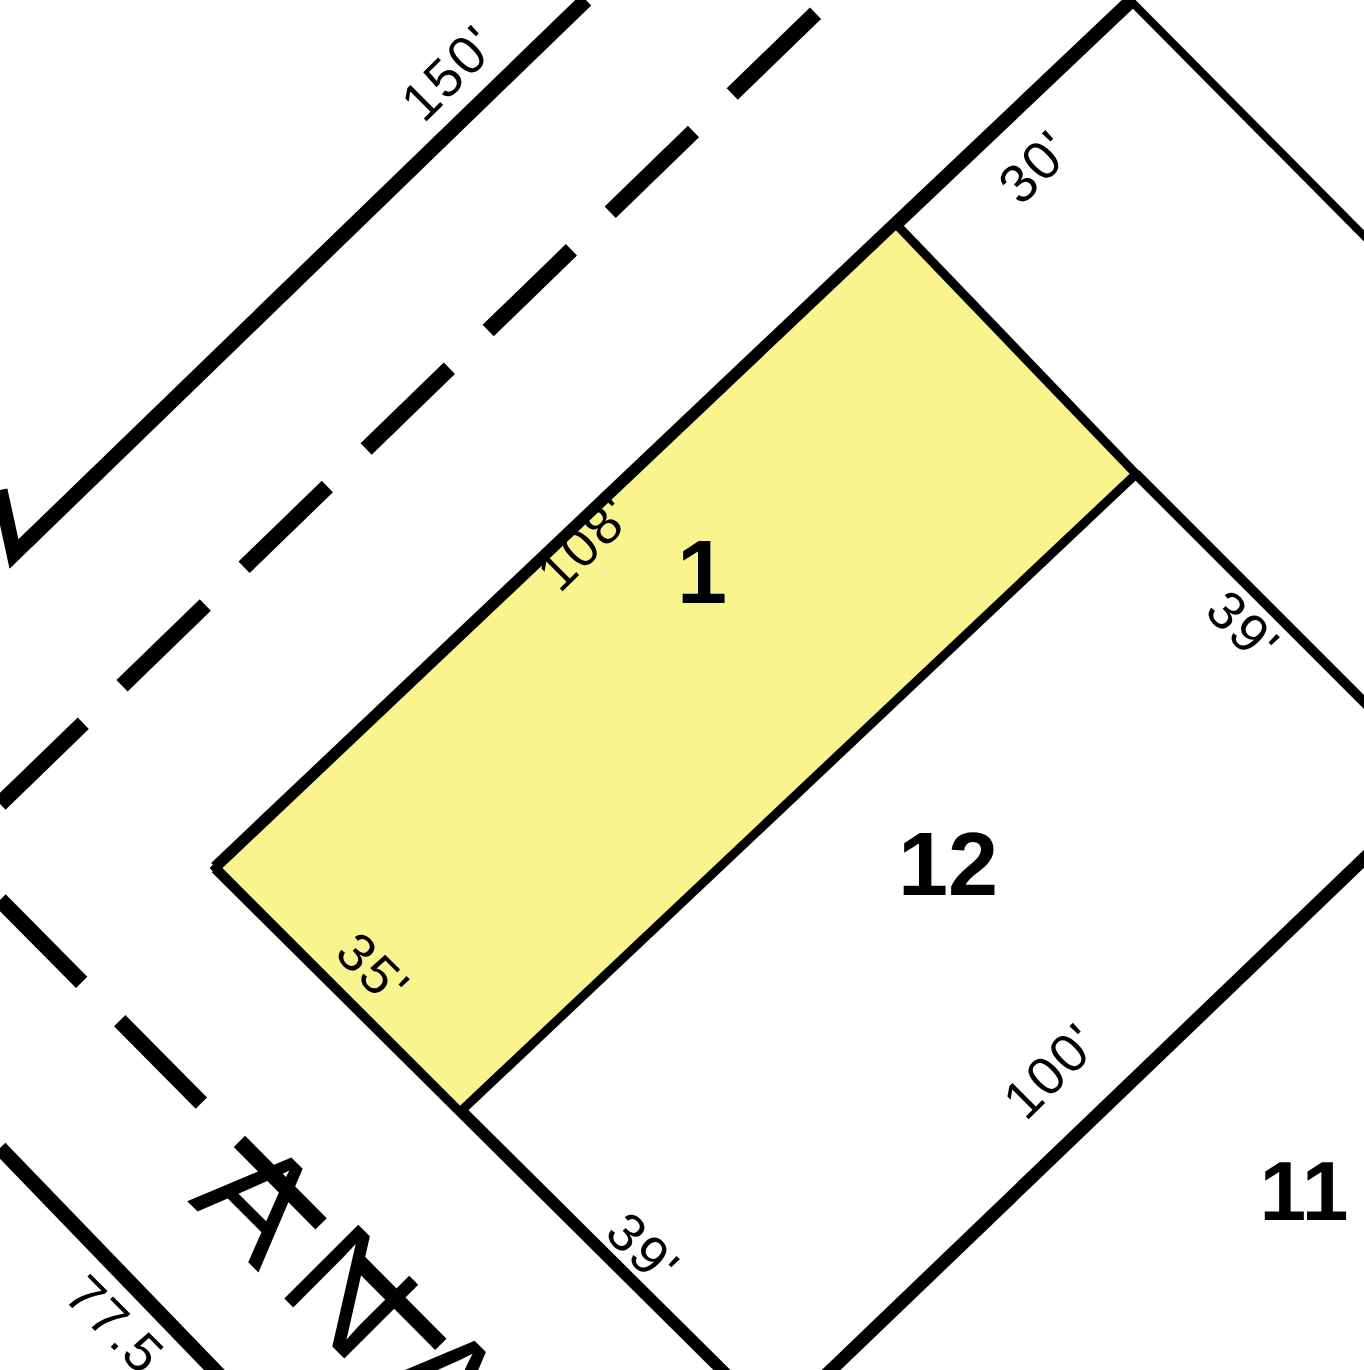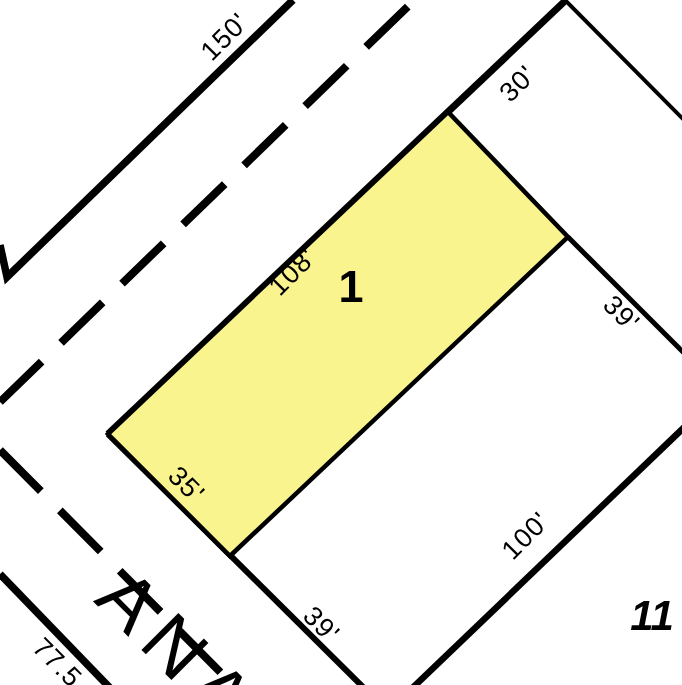--- a/index.html
+++ b/index.html
@@ -75,18 +75,19 @@
   <div class="lbl dim rot-cw" style="left:186px;top:485px;">35'</div>
 
   <div class="lbl dim rot-ccw" style="left:526px;top:536px;">100'</div>
 
   <div class="lbl dim rot-cw" style="left:321px;top:625px;">39'</div>
 
   <div class="lbl dim rot-cw" style="left:57px;top:663px;">77.5</div>
 
   <div class="lbl lotnum" style="left:351px;top:286px;">1</div>
 
+  <div class="lbl lotnum" style="left:474px;top:432px;">12</div>
 
-  <div class="lbl lotnum-sm lbl" style="left:652px;top:616px;font-style:italic;">11</div>
+  <div class="lbl lotnum-sm lbl" style="left:652px;top:596px;">11</div>
 
   <div class="street-name">ANAS</div>
 
 </div>
 
 </body></html>

